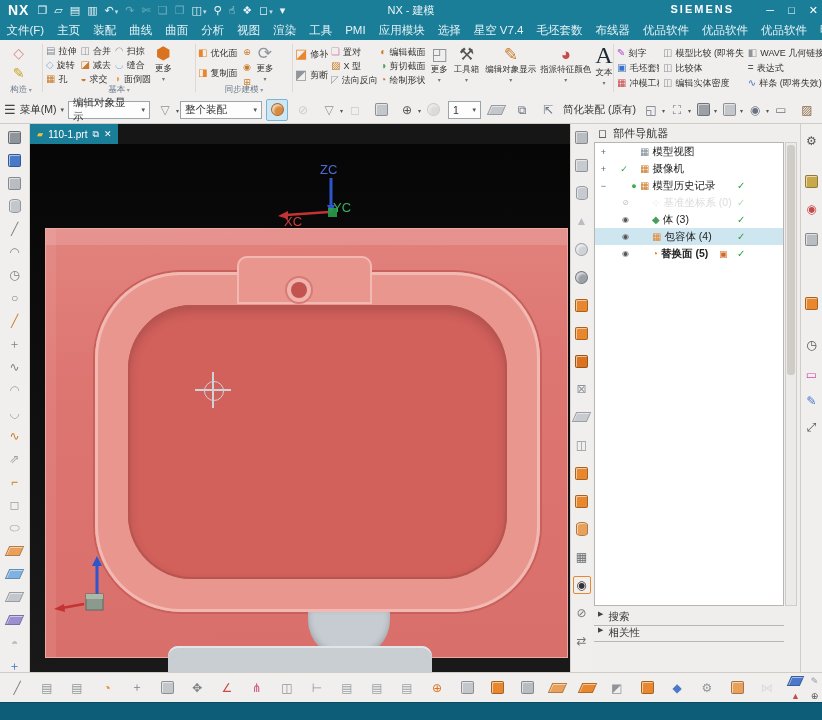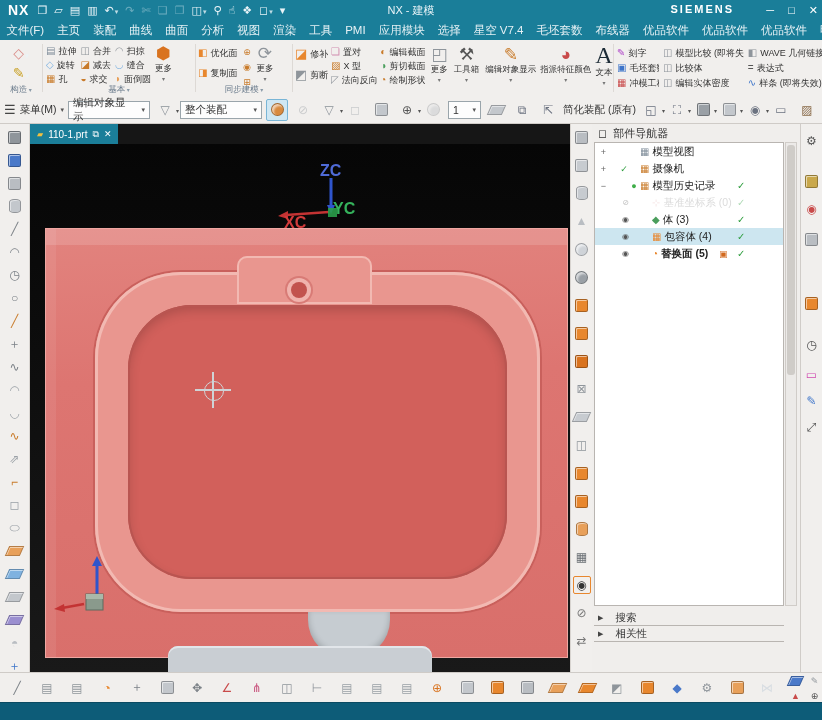--- a/index.html
+++ b/index.html
@@ -62,21 +62,21 @@
   #ring-outer{left:65px;top:128px;width:445px;height:340px;background:#e9968f;border-radius:86px;box-shadow:inset 0 0 0 3px #f2b9b2,0 0 0 2px #c9605c}
   #ring-inner{left:98px;top:161px;width:379px;height:274px;background:#d2605b;border-radius:64px;box-shadow:inset 0 0 0 2px #b95551,inset 0 5px 12px rgba(0,0,0,.18)}
   #top-tab{left:207px;top:112px;width:135px;height:48px;background:#e9968f;border-radius:10px 10px 0 0;box-shadow:inset 0 0 0 2px #f2b9b2}
   #hole{left:261px;top:138px;width:16px;height:16px;border-radius:50%;background:#c2534e;box-shadow:0 0 0 4px #f0b3ad,0 0 0 6px #d87b76}
   #gray-part{left:138px;top:502px;width:264px;height:26px;background:#c9ced3;border-radius:10px 10px 0 0;box-shadow:inset 0 2px 0 #e2e6ea}
   #u-slot{left:278px;top:468px;width:82px;height:46px;background:#c6ccd1;border-radius:0 0 38px 38px;box-shadow:inset 0 -3px 6px rgba(0,0,0,.2)}
   #crosshair{left:165px;top:228px;width:36px;height:36px}
   #crosshair .c{position:absolute;left:9px;top:9px;width:18px;height:18px;border:1.5px solid #cfd3d6;border-radius:50%}
   #crosshair .h{position:absolute;left:0;top:17px;width:36px;height:1.5px;background:#cfd3d6}
   #crosshair .v{position:absolute;left:17px;top:0;width:1.5px;height:36px;background:#cfd3d6}
-  .axlabel{position:absolute;font-size:16px;font-weight:bold}
+  .axlabel{position:absolute;font-size:13px;font-weight:normal}
   #statusbar{left:0;top:702px;width:822px;height:18px;background:#0d5c78;border-top:1px solid #0a4a62}
   
   #bottombar{left:0;top:672px;width:822px;height:30px;background:#f1efed;border-top:1px solid #cfcbc7;display:flex;align-items:center;padding:0 6px;box-sizing:border-box}
   #brow{display:flex;align-items:center;gap:8px}
   #bcluster{display:grid;grid-template-rows:13px 13px;grid-auto-flow:column;gap:2px 4px;margin-left:10px}
   #bcluster .ticon{width:13px;height:13px;font-size:9px}
   
   #navigator{left:592px;top:124px;width:208px;height:548px;background:#f0eeec}
   #navheader{display:flex;align-items:center;gap:6px;height:18px;padding-left:6px;font-size:11px;color:#333}
   #treebox{position:absolute;left:2px;top:18px;width:190px;height:464px;background:#fff;border:1px solid #b9b5b1;box-sizing:border-box;overflow:hidden}
@@ -92,21 +92,21 @@
   .ex{width:9px;font-size:9px;color:#666;text-align:center;flex:none}
   .eye{font-size:8px;color:#555;width:11px;text-align:center;flex:none}
   .chk,.dot{font-size:9px;color:#2f9e3f;width:10px;text-align:center;flex:none}
   .dot{color:#3fae49}
   .nico{font-size:10px;margin:0 3px 0 1px;flex:none}
   .cbadge{position:absolute;left:124px;font-size:9px;color:#d2691e}
   .ncheck{position:absolute;left:142px;font-size:10px;color:#2f9e3f;font-weight:bold}
   #navscroll{position:absolute;left:193px;top:18px;width:12px;height:464px;background:#eceae8;border:1px solid #d0ccc8;box-sizing:border-box}
   #navscroll .thumb{position:absolute;left:1px;top:2px;width:8px;height:230px;background:#cfccc8;border-radius:3px}
   #navsections{position:absolute;left:2px;top:486px;width:190px}
-  .nsec{display:flex;align-items:center;height:15px;border-bottom:1px solid #b9b5b1;font-size:10.5px;color:#333;gap:12px;padding-left:4px}
+  .nsec{display:flex;height:15px;border-bottom:1px solid #b9b5b1;font-size:10.5px;color:#333;gap:5px;padding-left:4px}
   .nsec .tri{font-size:7px;color:#444}
 </style>
 </head>
 <body>
 
 <div id="titlebar" class="abs">
   <span id="nx-logo">NX</span>
   <div class="qat">
     <span class="qicon"><span class="shape" style="color: rgb(234, 244, 248);">❐</span></span>
       <span class="qicon"><span class="shape" style="color: rgb(234, 244, 248);">▱</span></span>

